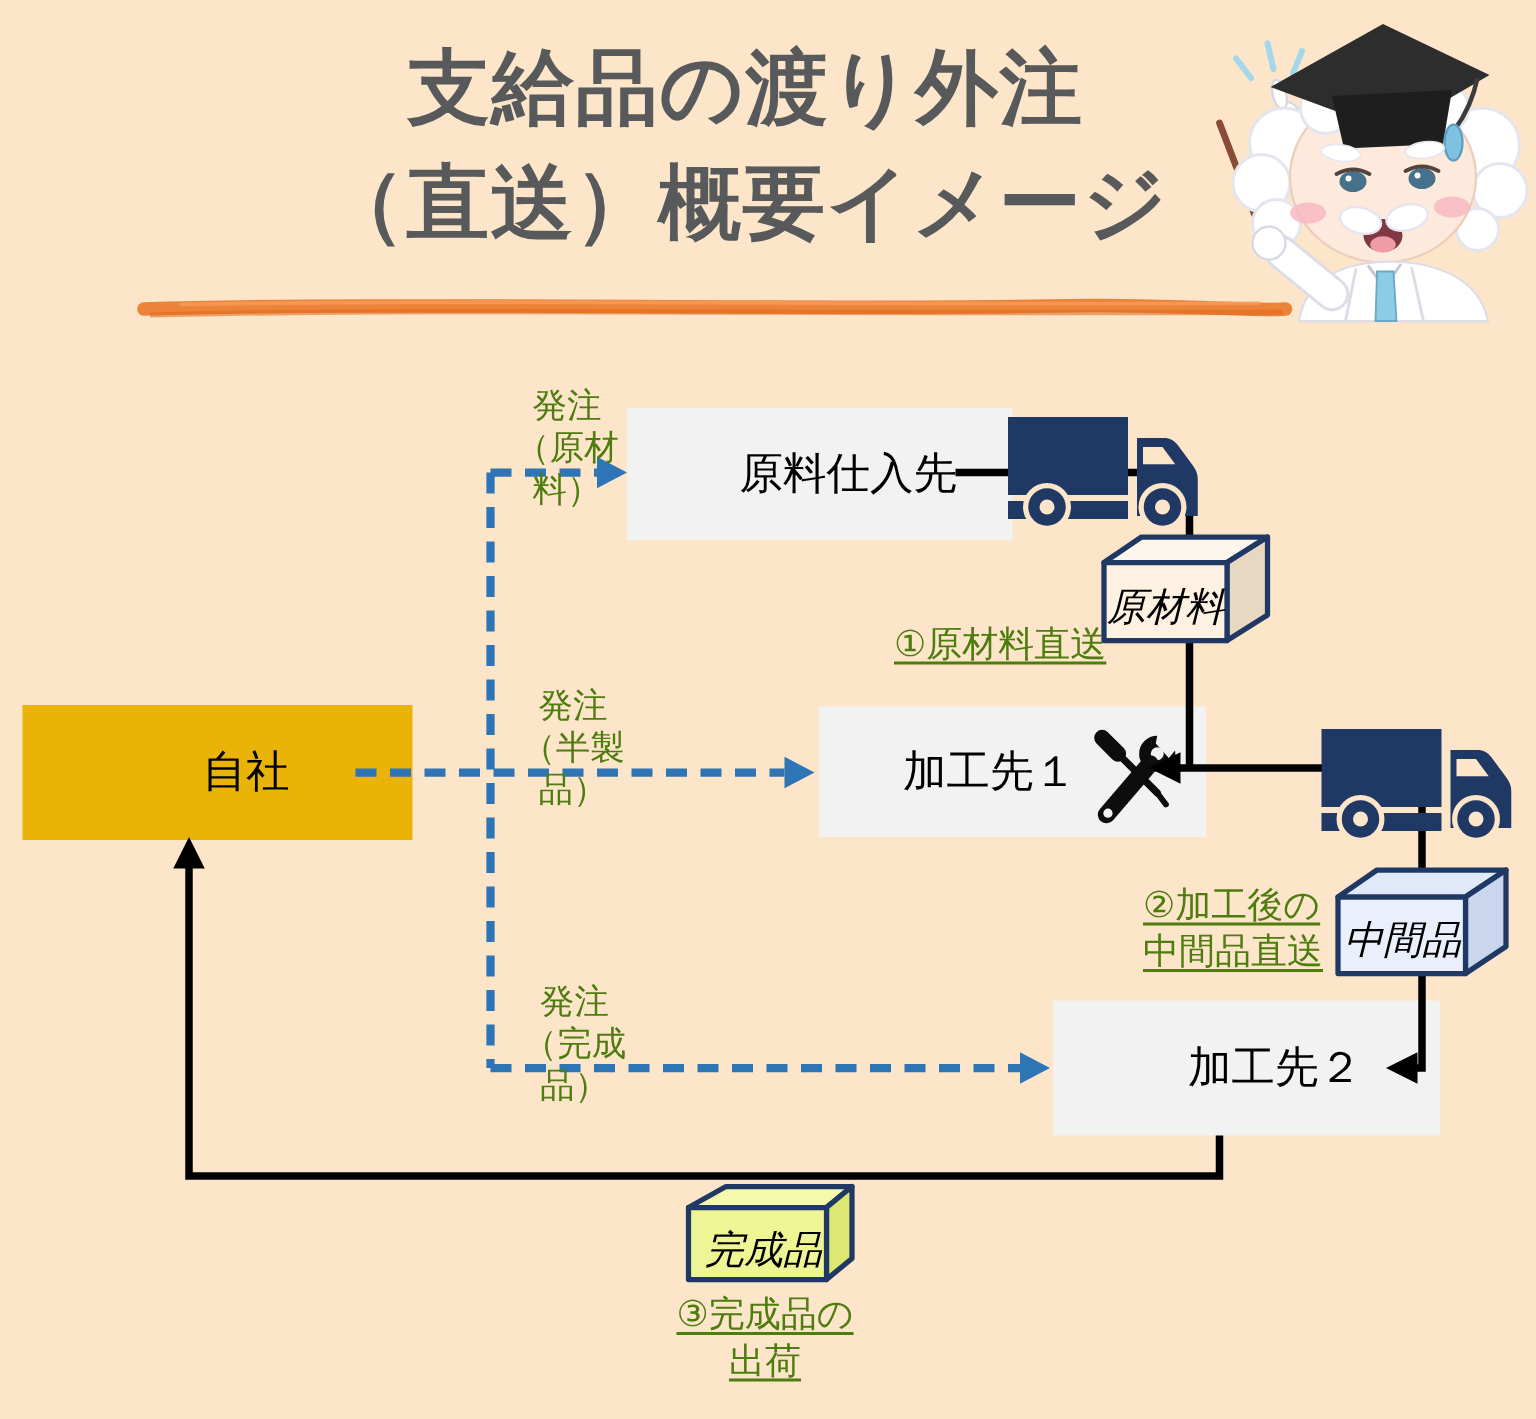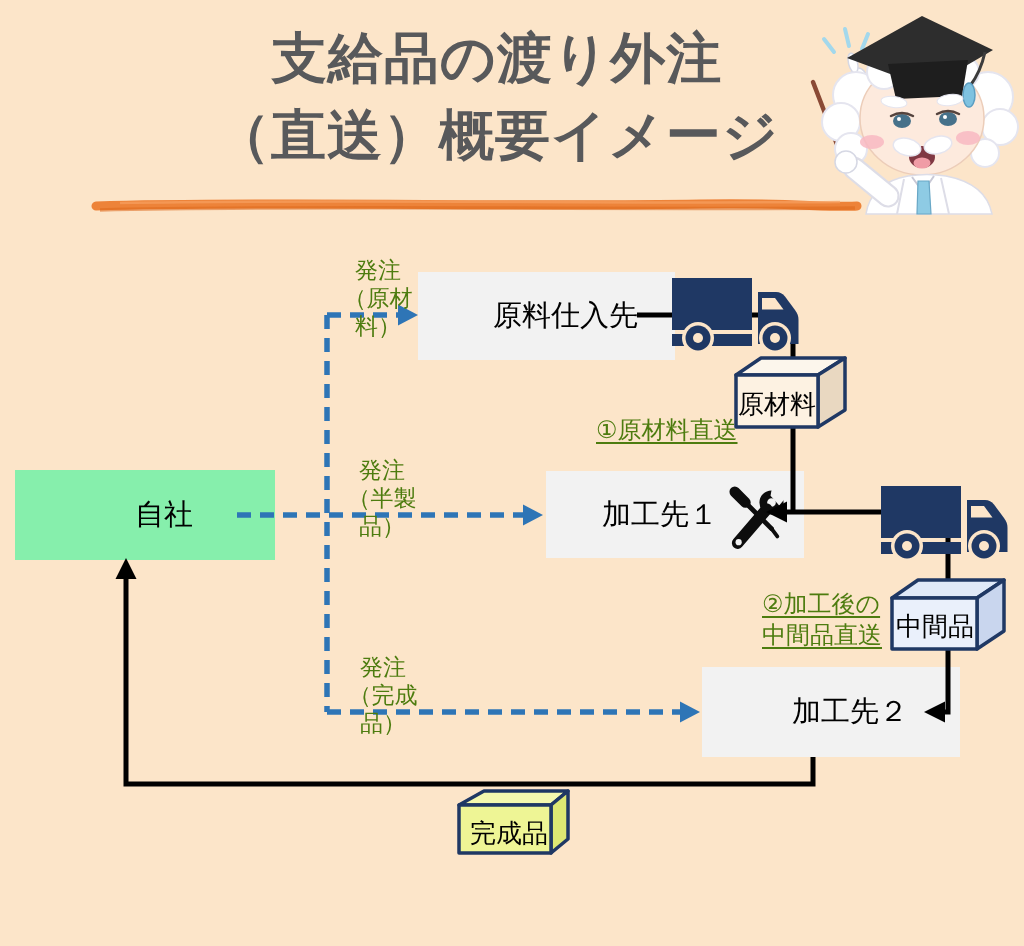--- a/index.html
+++ b/index.html
@@ -15,30 +15,30 @@
   }
   .overlay{
     position:absolute;left:0;top:0;width:1024px;height:946px;
     z-index:5;pointer-events:none;
   }
   .node{
     position:absolute;background:#f2f2f2;display:flex;
     align-items:center;justify-content:center;
     font-size:29px;color:#000;z-index:2;padding-left:38px;
   }
-  .node.white{background:#86efac;}
+  .node.white{background:#eab308;}
   .lbl{position:absolute;z-index:6;color:#4d7c0f;}
   .order{font-size:23px;line-height:28px;text-align:center;width:112px;}
   .note{
     font-size:24px;line-height:31px;
     text-decoration:underline;text-underline-offset:4px;
     text-decoration-thickness:1.5px;
   }
   .note.center{text-align:center;width:140px;}
-  .prod{font-size:26px;text-align:center;z-index:6;position:absolute;}
+  .prod{font-size:26px;text-align:center;z-index:6;position:absolute;font-style:italic;}
   .tools{margin-left:10px;margin-top:4px;flex:0 0 auto;}
 </style>
 </head>
 <body>
 
 <div class="canvas">
 
   <div class="title">
     <div>支給品の渡り外注</div>
     <div>（直送）概要イメージ</div>
@@ -86,20 +86,24 @@
     <div>（完成品）</div>
   </div>
 
   <div class="lbl note" style="left:596px;top:382px;margin-top:32px;">①原材料直送</div>
 
   <div class="lbl note" style="left:762px;top:588px;">
     <div>②加工後の</div>
     <div>中間品直送</div>
   </div>
 
+  <div class="lbl note center" style="left:440px;top:861px;">
+    <div>③完成品の</div>
+    <div>出荷</div>
+  </div>
 
   <div class="prod" style="left:738px;top:387px;width:78px;">原材料</div>
   <div class="prod" style="left:894px;top:609px;width:82px;">中間品</div>
   <div class="prod" style="left:461px;top:816px;width:96px;">完成品</div>
 
   <svg class="overlay" viewBox="0 0 1024 946">
     <defs>
       <g id="truckdef">
         <rect x="0" y="0" width="80" height="52" fill="#1f3864"></rect>
         <rect x="0" y="56" width="80" height="12" fill="#1f3864"></rect>

